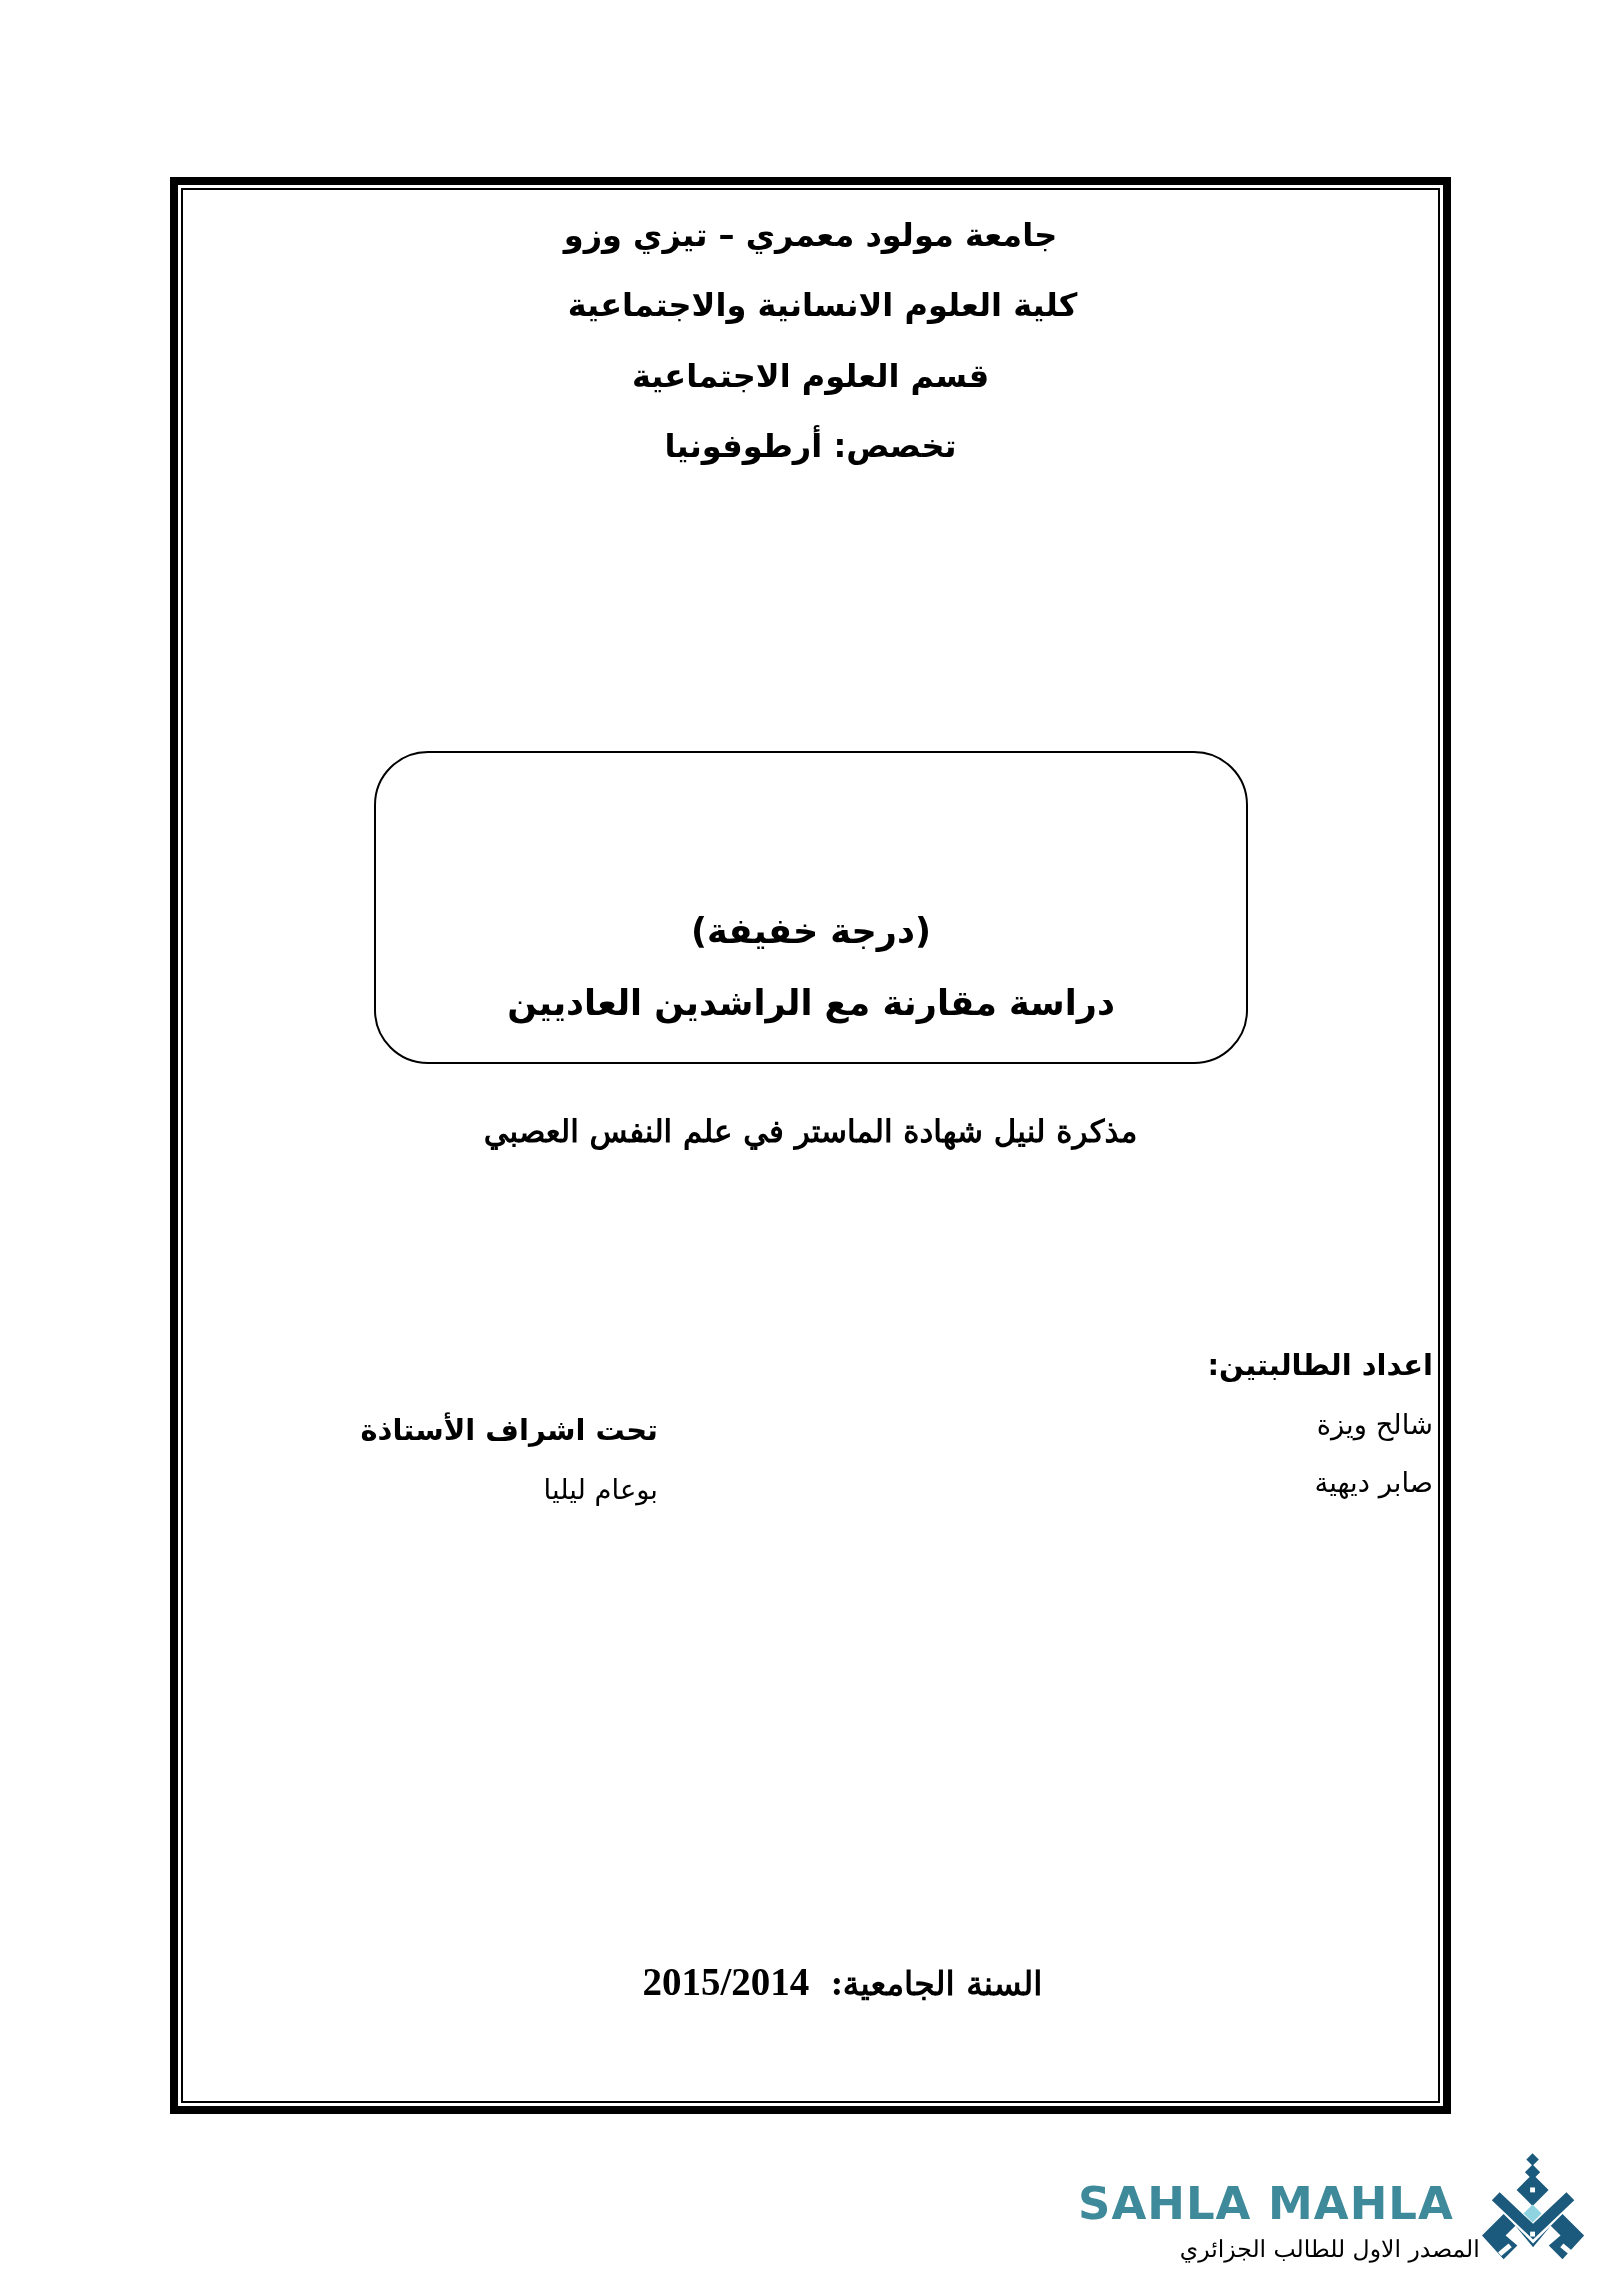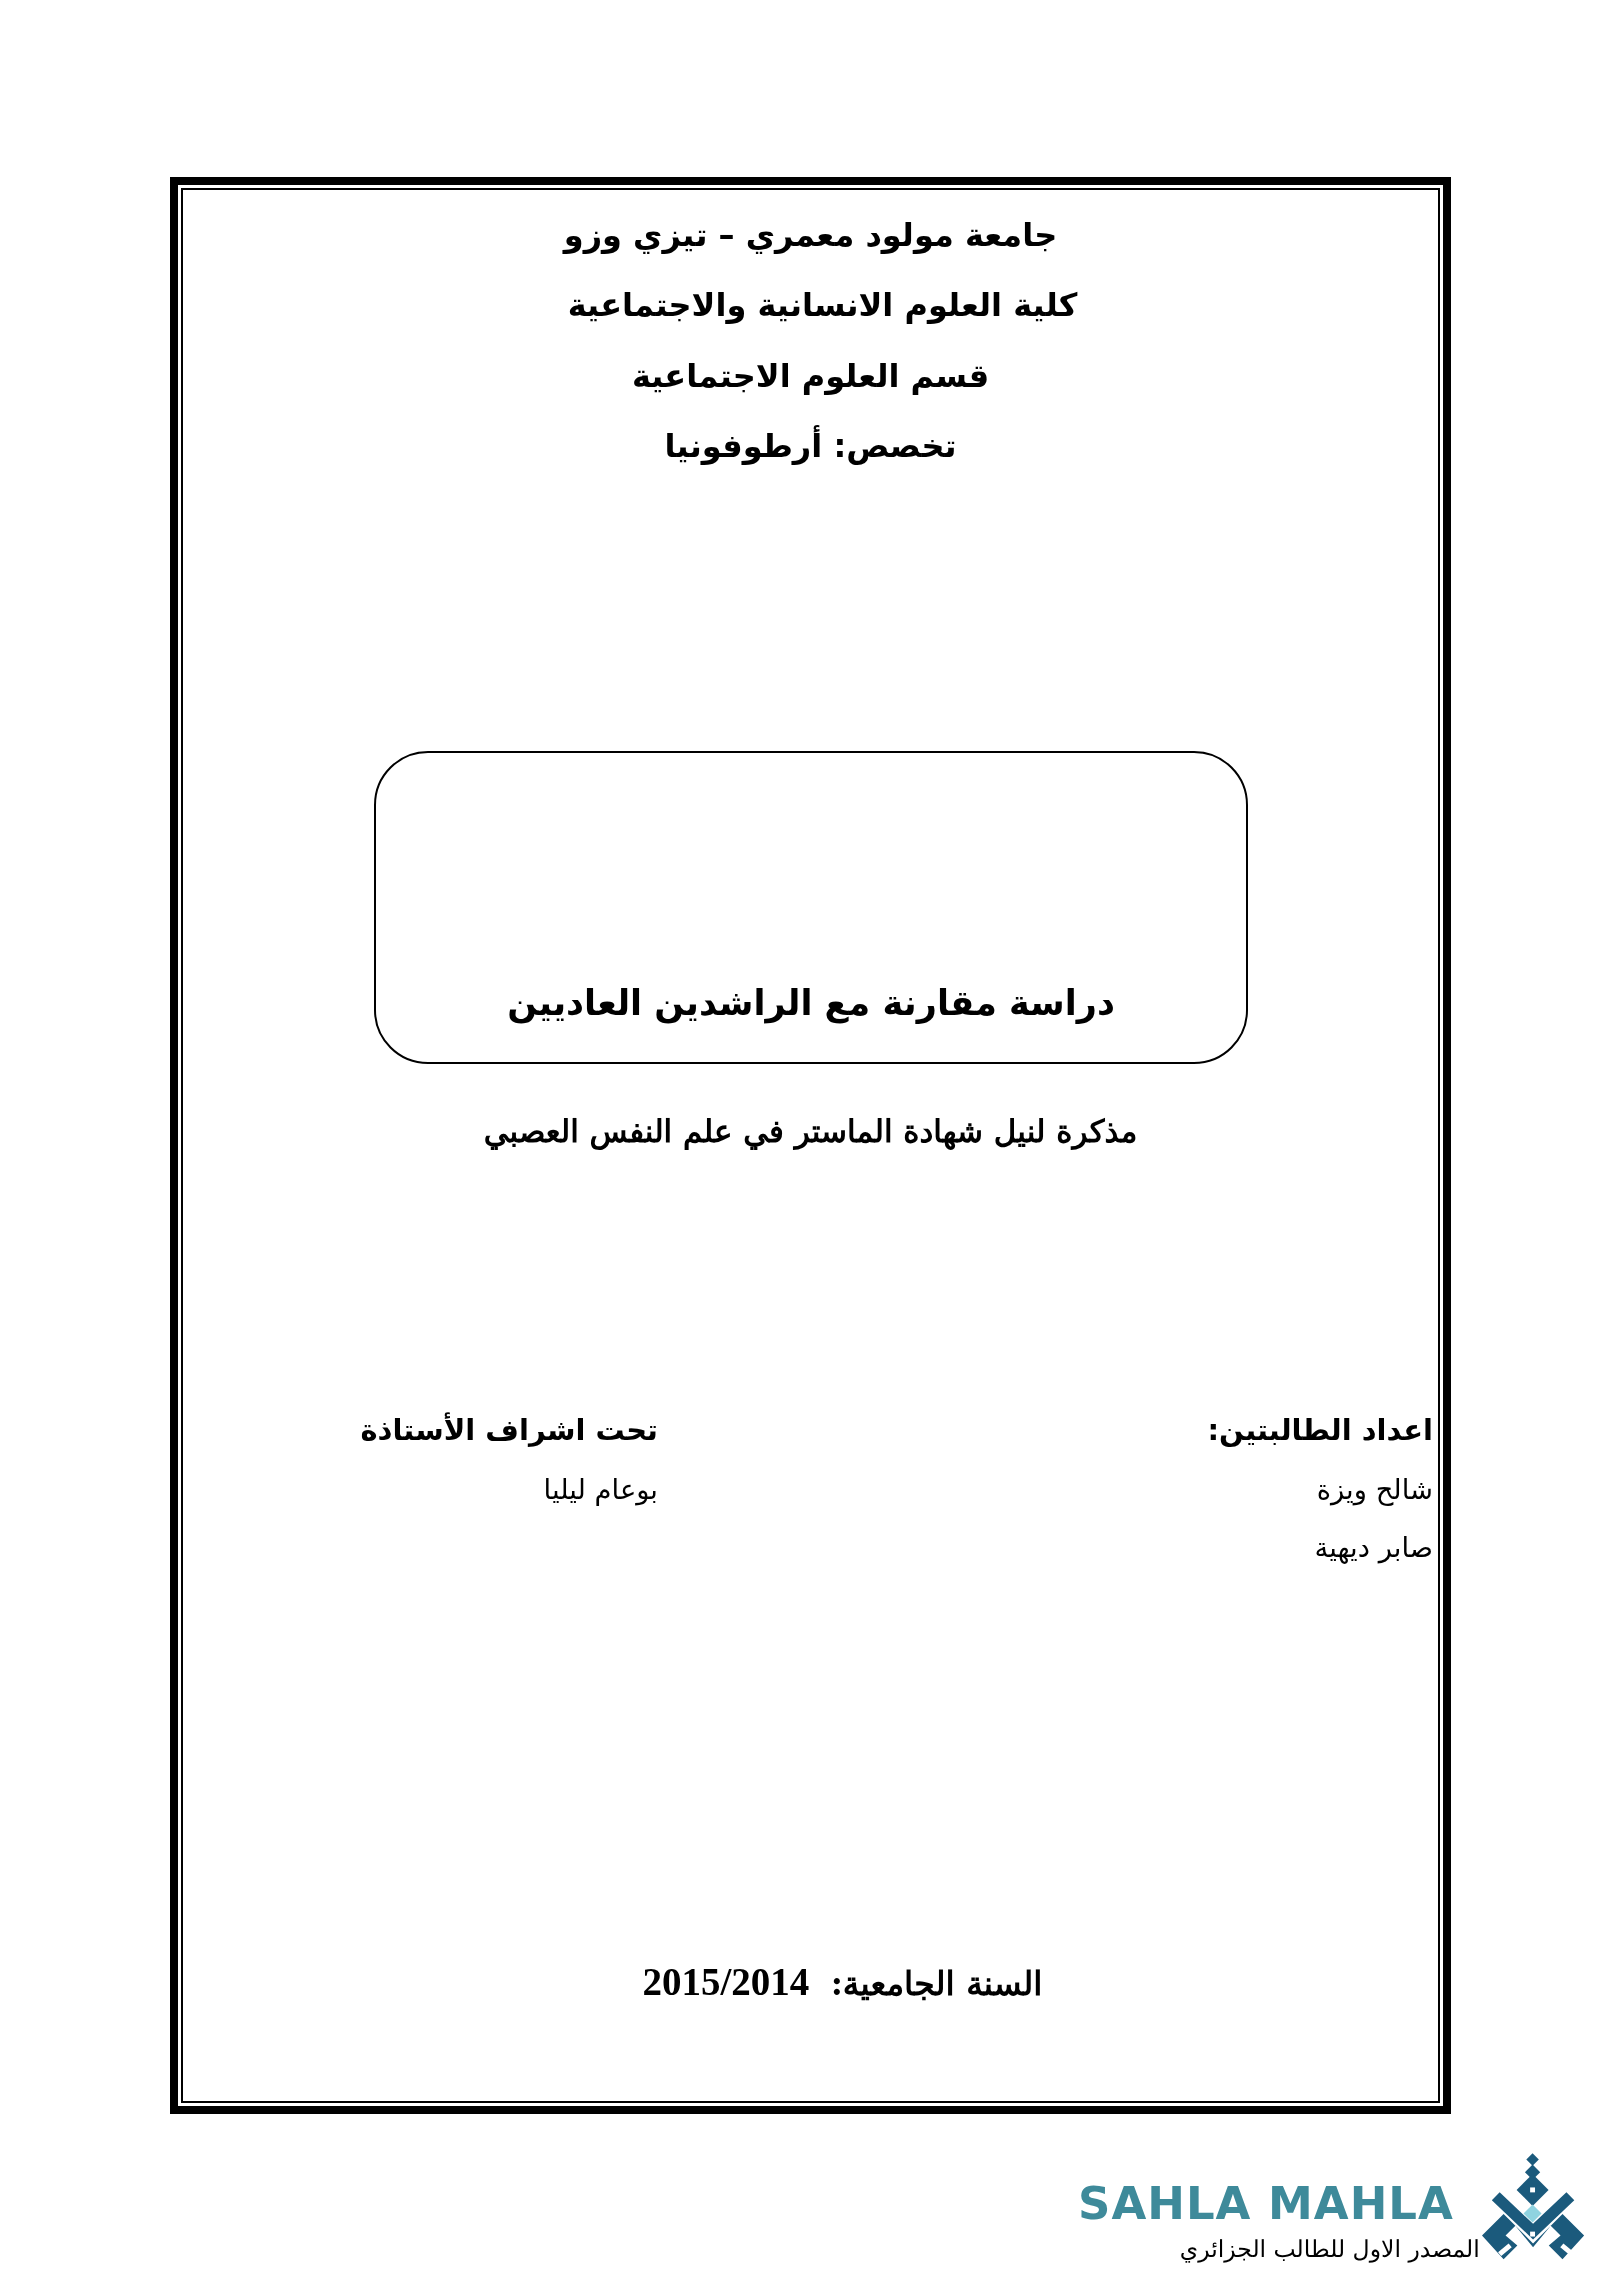--- a/index.html
+++ b/index.html
@@ -90,21 +90,21 @@
       font-weight: bold;
       font-size: 31px;
       line-height: 39px;
       white-space: nowrap;
     }
 
     
     .students-block {
       position: absolute;
       right: 188px;   
-      top: 1411px;
+      top: 1346px;
       white-space: nowrap;
     }
     .supervisor-block {
       position: absolute;
       right: 963px;   
       top: 1411px;
       text-align: right;
       white-space: nowrap;
     }
     .role-label {
@@ -192,20 +192,21 @@
 <div class="frame-outer">
   <div class="frame-inner"></div>
 </div>
 
 <div class="header-line hl-1">جامعة مولود معمري – تيزي وزو</div>
 <div class="header-line hl-2">كلية العلوم الانسانية والاجتماعية</div>
 <div class="header-line hl-3">قسم العلوم الاجتماعية</div>
 <div class="header-line hl-4">تخصص: أرطوفونيا</div>
 
 <div class="title-box">
+  <div class="title-line tl-2">(درجة خفيفة)</div>
   <div class="title-line tl-3">دراسة مقارنة مع الراشدين العاديين</div>
 </div>
 
 <div class="purpose-line">مذكرة لنيل شهادة الماستر في علم النفس العصبي</div>
 
 <div class="students-block">
   <div class="role-label">اعداد الطالبتين:</div>
   <div class="person-name">شالح ويزة</div>
   <div class="person-name">صابر ديهية</div>
 </div>

